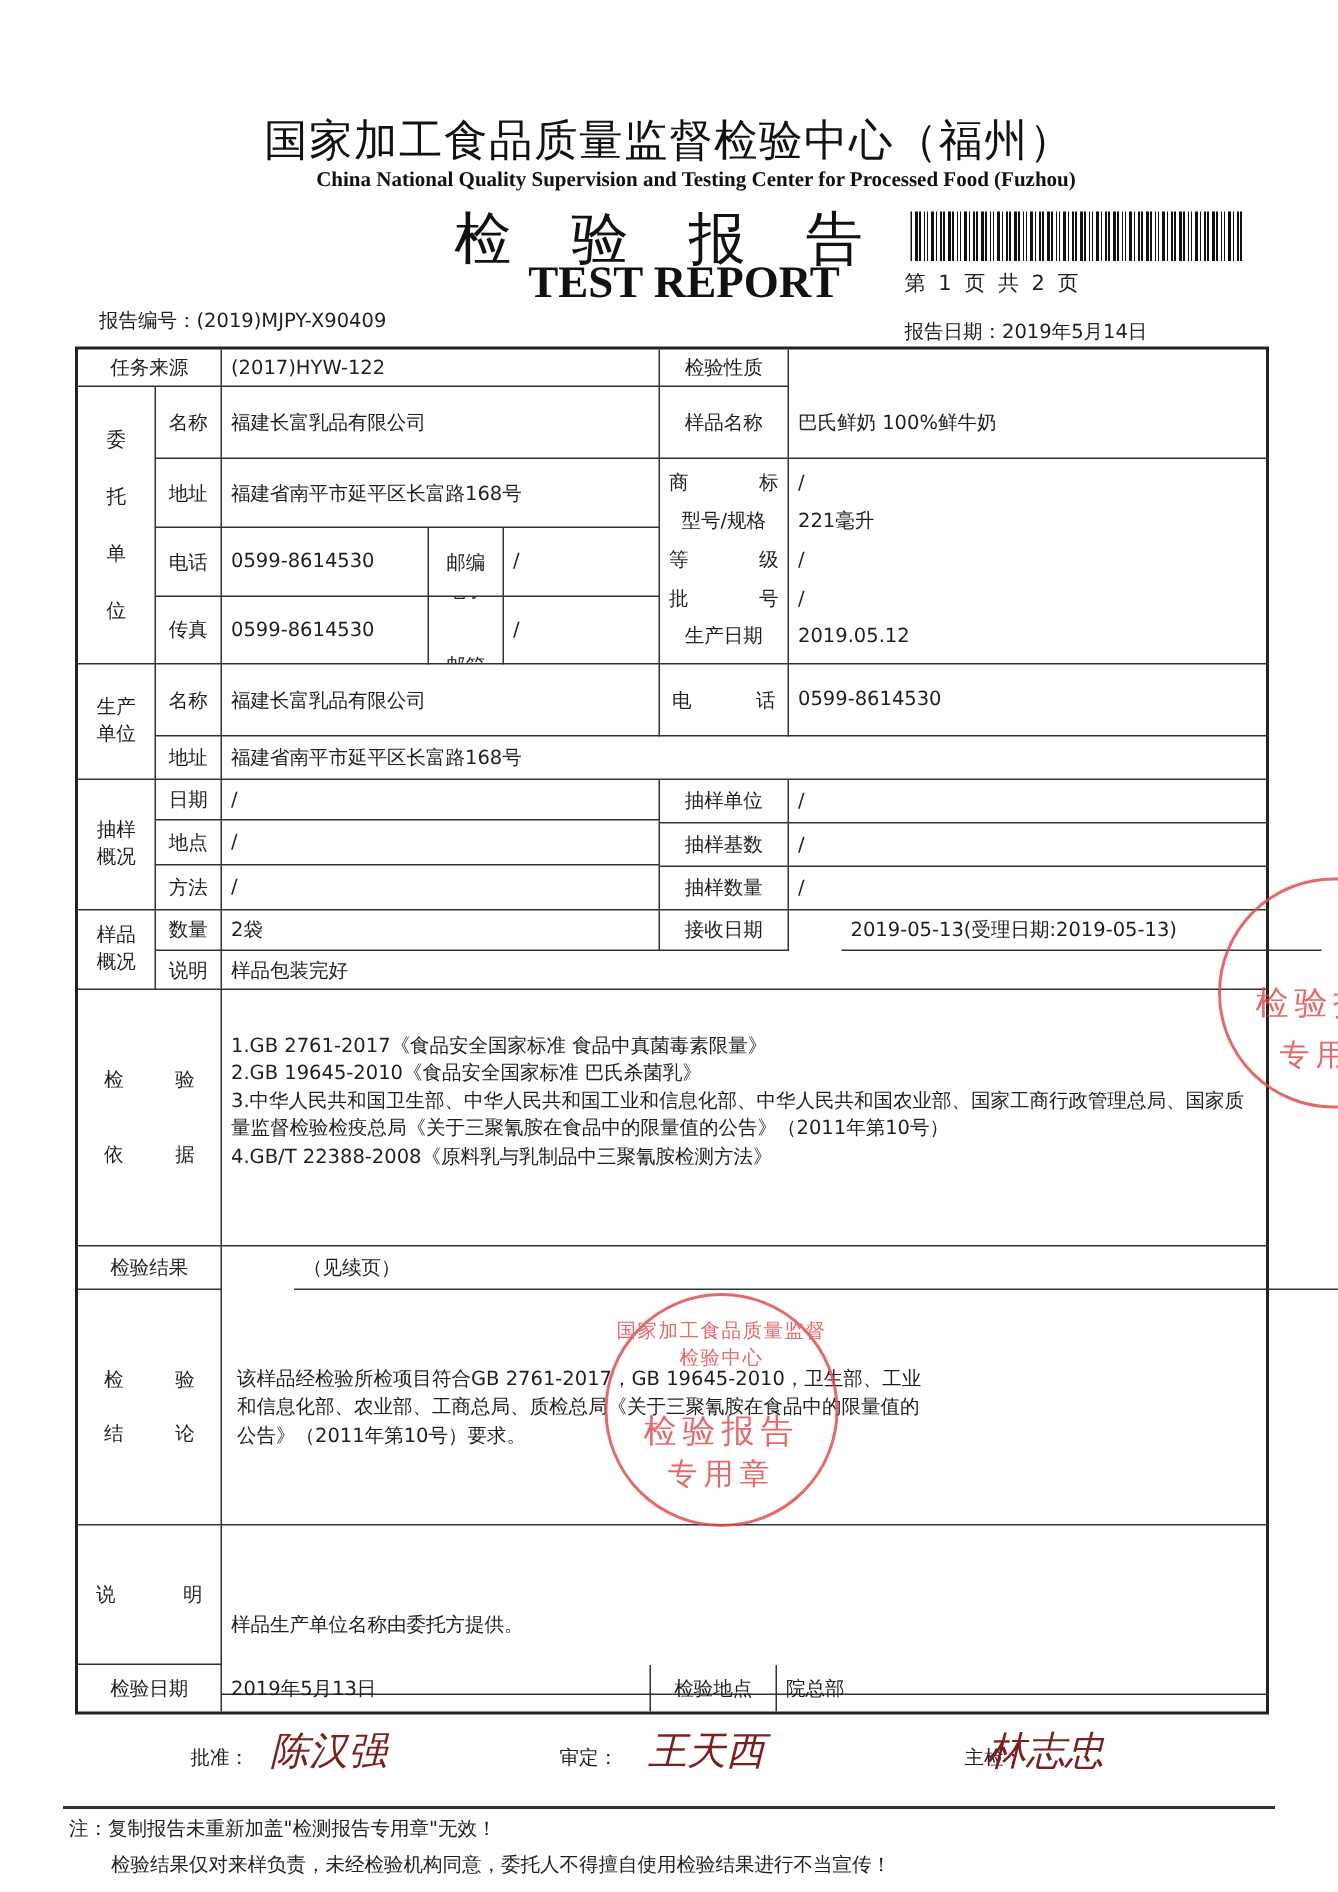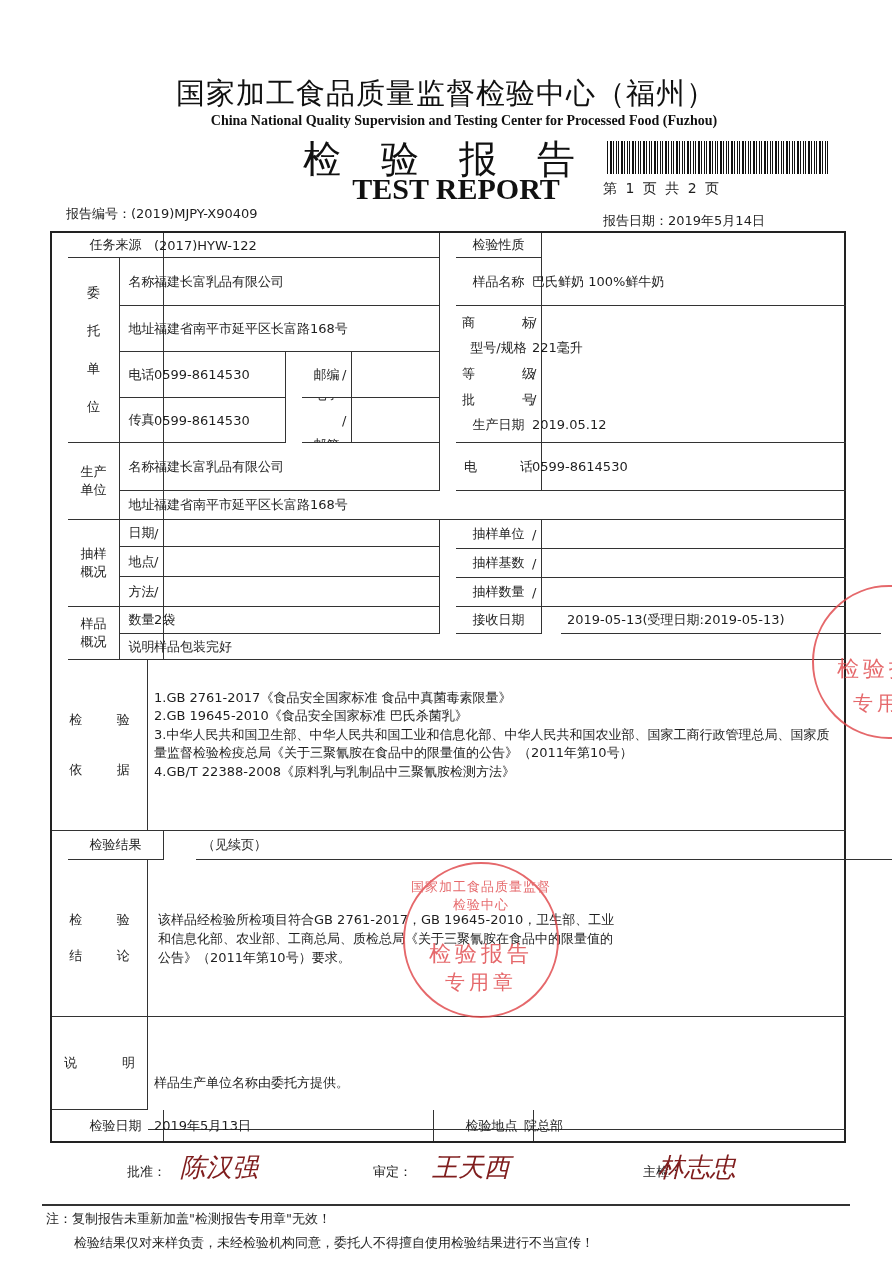--- a/index.html
+++ b/index.html
@@ -14,21 +14,21 @@
   .report-en { left: 0; width: 892px; top: 172px; text-align: center; font-size: 30px; font-weight: bold; font-family: "Liberation Serif", serif; color: #111; padding-left: 10px; }
   .barcode { left: 607px; top: 141px; width: 222px; height: 33px;
     background: repeating-linear-gradient(90deg, #111 0 1px, #fff 1px 3px, #111 3px 5px, #fff 5px 6px, #111 6px 7px, #fff 7px 9px, #111 9px 10px, #fff 10px 11px); }
   .page-info { left: 603px; top: 180px; font-size: 14px; letter-spacing: 2px; }
   .report-no { left: 66px; top: 205px; font-size: 13px; }
   .report-date { left: 603px; top: 212px; font-size: 13px; }
 
   .tbl { position: absolute; left: 50px; top: 231px; width: 796px; height: 912px; border: 2px solid #222; box-sizing: border-box; }
   .cell { position: absolute; border-right: 1px solid #333; border-bottom: 1px solid #333; box-sizing: border-box;
     display: flex; align-items: center; font-size: 13px; padding-left: 6px; overflow: hidden; }
-  .lbl { justify-content: center; padding-left: 0; text-align: center; margin-left: 16px; }
+  .lbl { justify-content: center; padding-left: 0; text-align: center; }
   .vert { flex-direction: column; justify-content: space-around; padding: 16px 0; }
   .noright { border-right: none; }
   .nobottom { border-bottom: none; }
   .spread { justify-content: space-between; padding: 0 8px; }
   .multi { flex-direction: column; align-items: flex-start; justify-content: center; line-height: 18px; }
   .basis-text { font-size: 13px; line-height: 18.5px; white-space: pre-wrap; }
 
   .stamp { border: 2px solid #e0484b; border-radius: 50%; color: #e0484b; opacity: 0.82; display: flex; flex-direction: column; align-items: center; justify-content: flex-end; pointer-events: none; }
   .stamp .arc { position: absolute; top: 14px; left: 0; width: 100%; text-align: center; font-size: 13px; letter-spacing: 1px; }
   .stamp .l1 { font-size: 22px; letter-spacing: 4px; }

